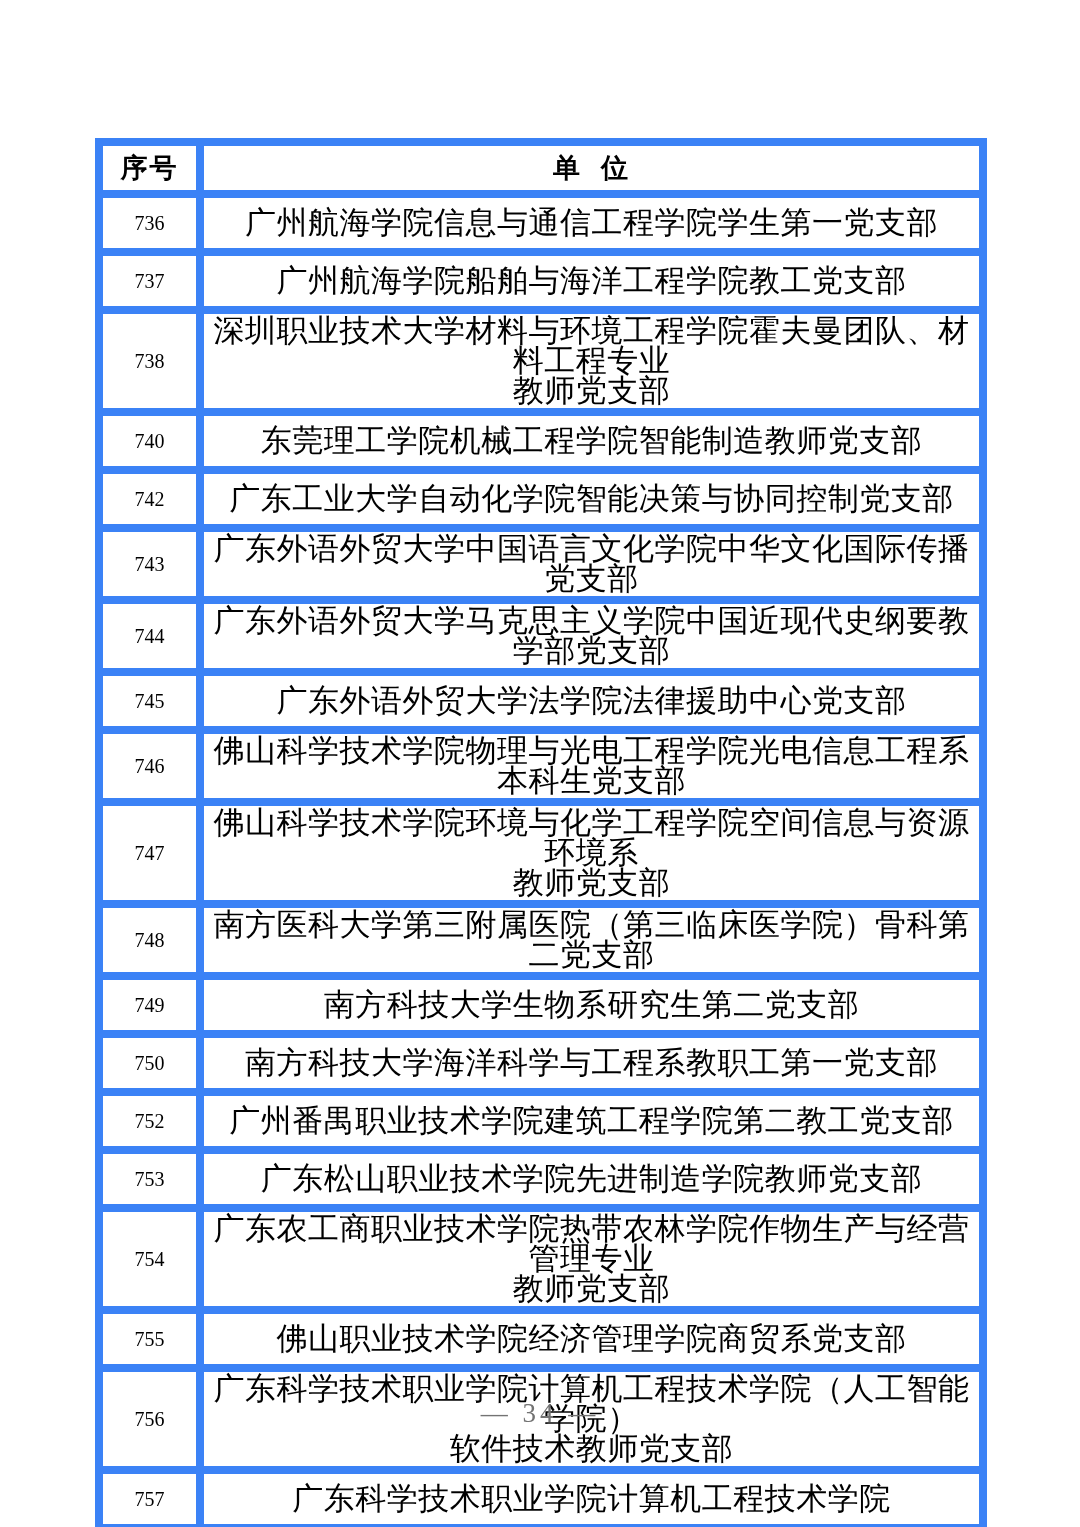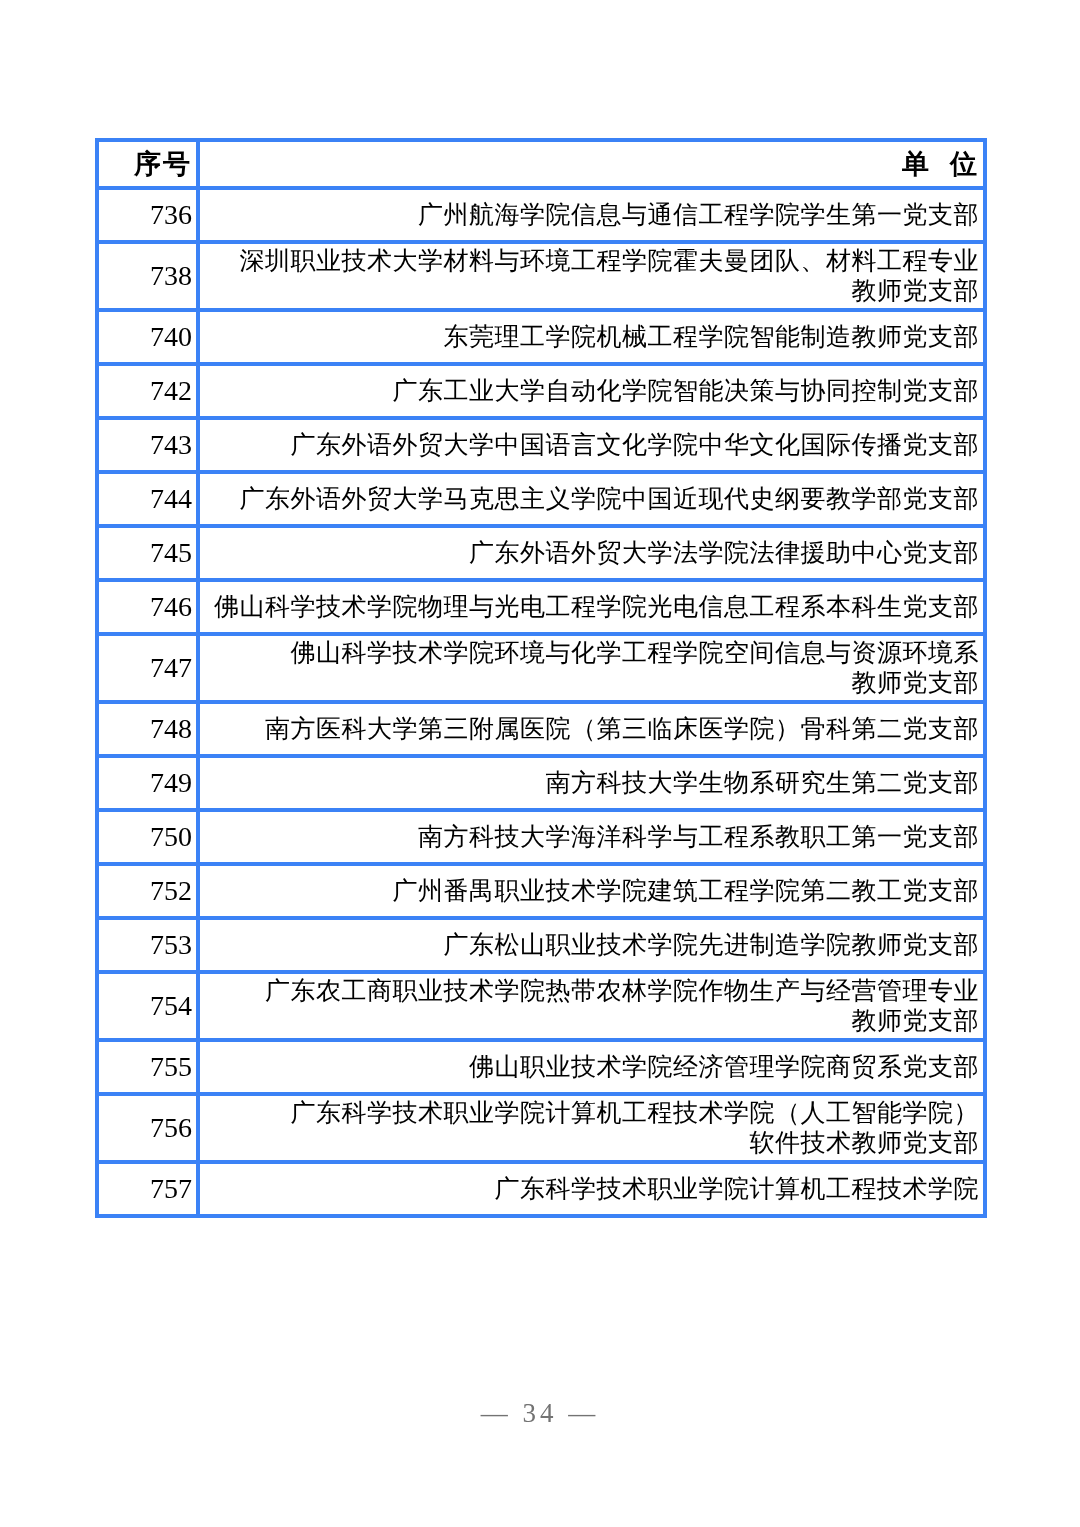--- a/index.html
+++ b/index.html
@@ -23,42 +23,42 @@
   table.unit-table {
     position: absolute;
     left: 95px;
     top: 138px;
     width: 892px;
     border-collapse: collapse;
     table-layout: fixed;
   }
   .unit-table th,
   .unit-table td {
-    border: 4px solid #3b82f6;
-    text-align: right;
+    border: 8px solid #3b82f6;
+    text-align: center;
     vertical-align: middle;
     padding: 2px 4px;
     overflow: hidden;
   }
   .unit-table th {
     height: 40px;
     font-size: 27px;
     font-weight: bold;
     font-family: "Liberation Sans", "DejaVu Sans", sans-serif;
     white-space: pre;
     letter-spacing: 2px;
   }
   .unit-table col.col-no { width: 101px; }
   .unit-table td.cell-no {
-    font-size: 28px;
+    font-size: 20px;
     height: 46px;
     line-height: 30px;
   }
   .unit-table td.cell-unit {
-    font-size: 25px;
+    font-size: 31px;
     height: 46px;
     line-height: 30px;
     white-space: pre-line;
     letter-spacing: 0.5px;
   }
   .page-number {
     position: absolute;
     top: 1398px;
     left: 0;
     width: 100%;
@@ -83,20 +83,24 @@
         <th>序号</th>
         <th>单  位</th>
       </tr>
     </thead>
     <tbody id="table-body">
   <tr>
     <td class="cell-no">736</td>
     <td class="cell-unit">广州航海学院信息与通信工程学院学生第一党支部</td>
   </tr>
 
+  <tr>
+    <td class="cell-no">737</td>
+    <td class="cell-unit">广州航海学院船舶与海洋工程学院教工党支部</td>
+  </tr>
 
   <tr>
     <td class="cell-no">738</td>
     <td class="cell-unit">深圳职业技术大学材料与环境工程学院霍夫曼团队、材料工程专业
 教师党支部</td>
   </tr>
 
 
   <tr>
     <td class="cell-no">740</td>

